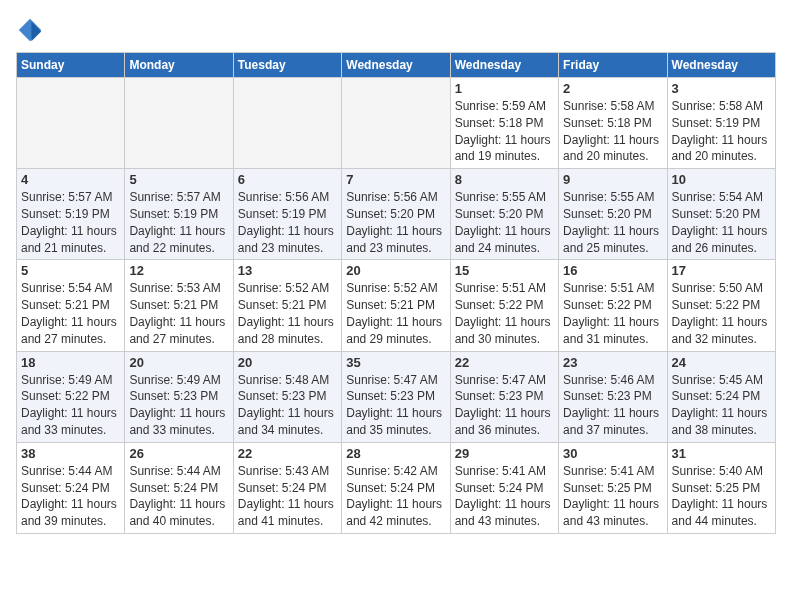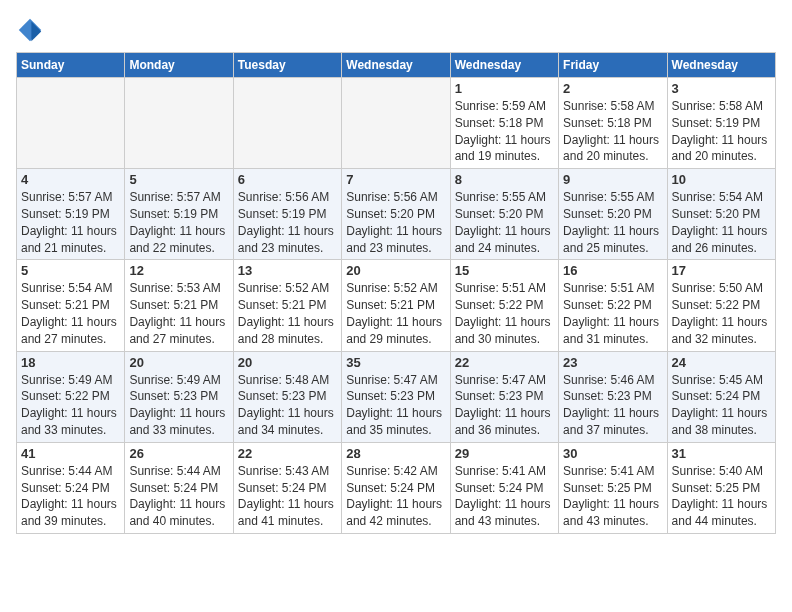--- a/index.html
+++ b/index.html
@@ -230,21 +230,21 @@
           <span class="day-num">23</span>
           <div class="day-info">Sunrise: 5:46 AM<br>Sunset: 5:23 PM<br>Daylight: 11 hours<br>and 37 minutes.</div>
         </td>
         <td class="alt-row">
           <span class="day-num">24</span>
           <div class="day-info">Sunrise: 5:45 AM<br>Sunset: 5:24 PM<br>Daylight: 11 hours<br>and 38 minutes.</div>
         </td>
       </tr>
       <tr>
         <td>
-          <span class="day-num">41</span>
+          <span class="day-num">38</span>
           <div class="day-info">Sunrise: 5:44 AM<br>Sunset: 5:24 PM<br>Daylight: 11 hours<br>and 39 minutes.</div>
         </td>
         <td>
           <span class="day-num">26</span>
           <div class="day-info">Sunrise: 5:44 AM<br>Sunset: 5:24 PM<br>Daylight: 11 hours<br>and 40 minutes.</div>
         </td>
         <td>
           <span class="day-num">22</span>
           <div class="day-info">Sunrise: 5:43 AM<br>Sunset: 5:24 PM<br>Daylight: 11 hours<br>and 41 minutes.</div>
         </td>

